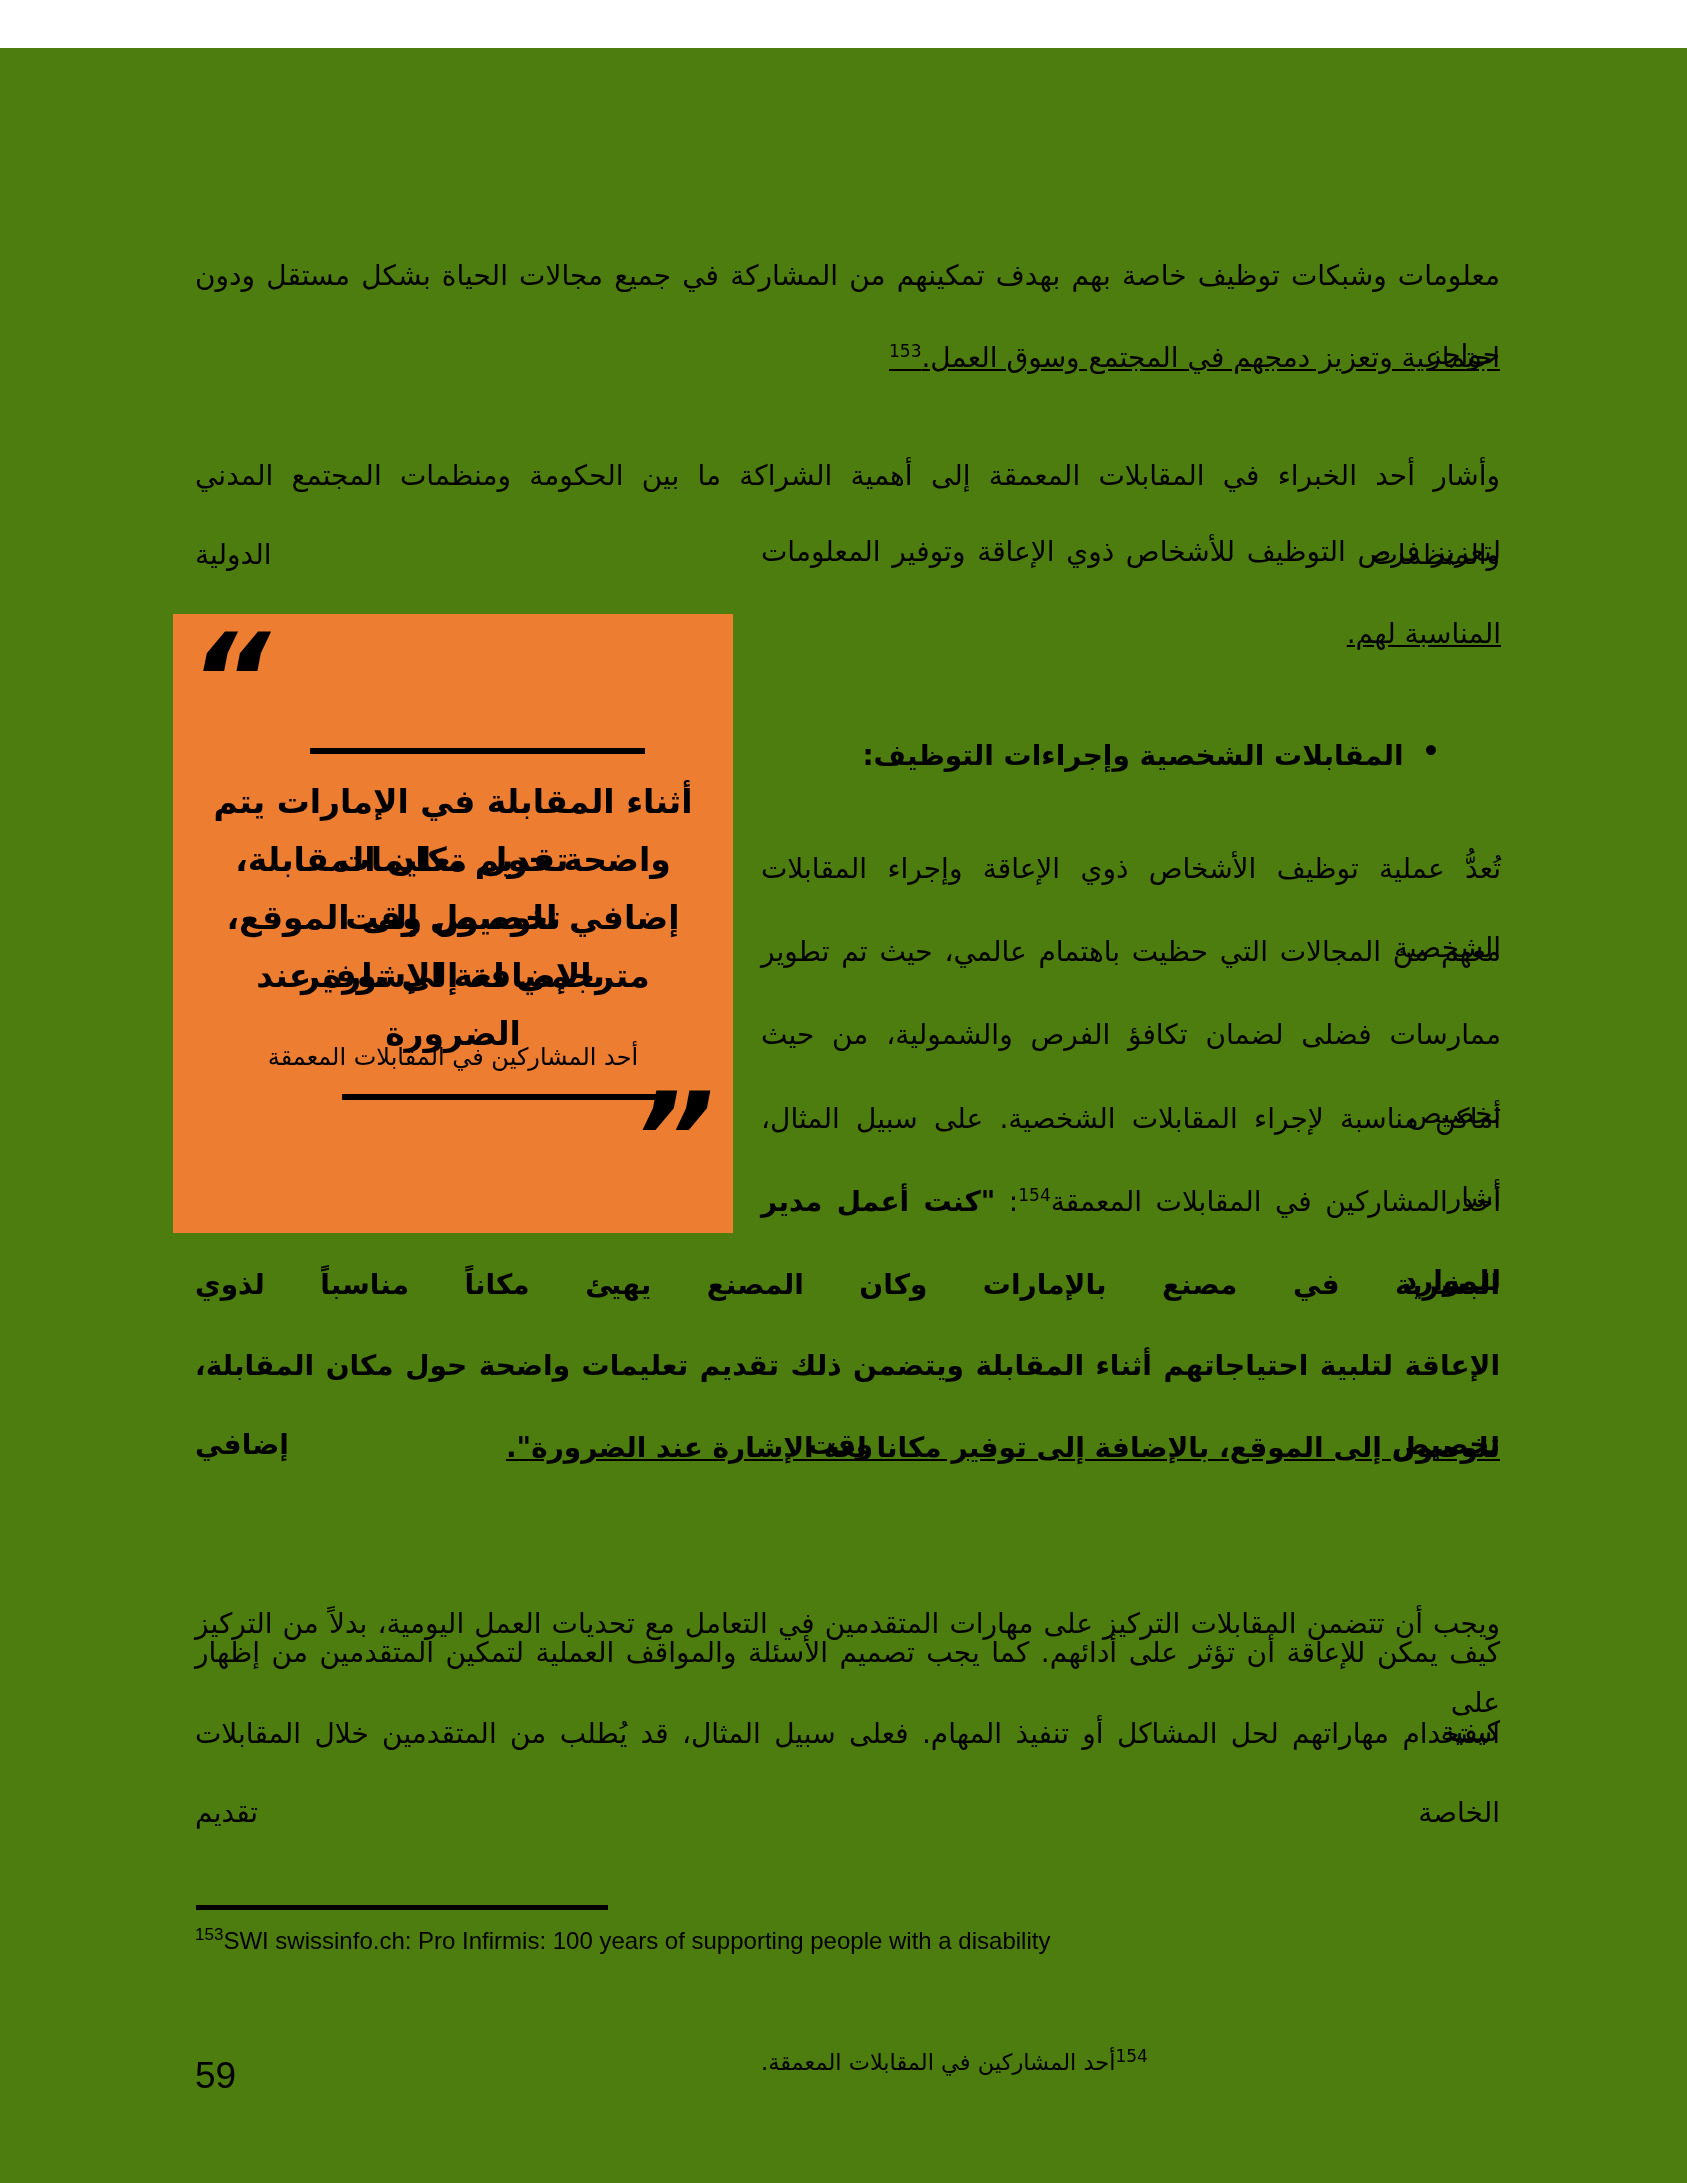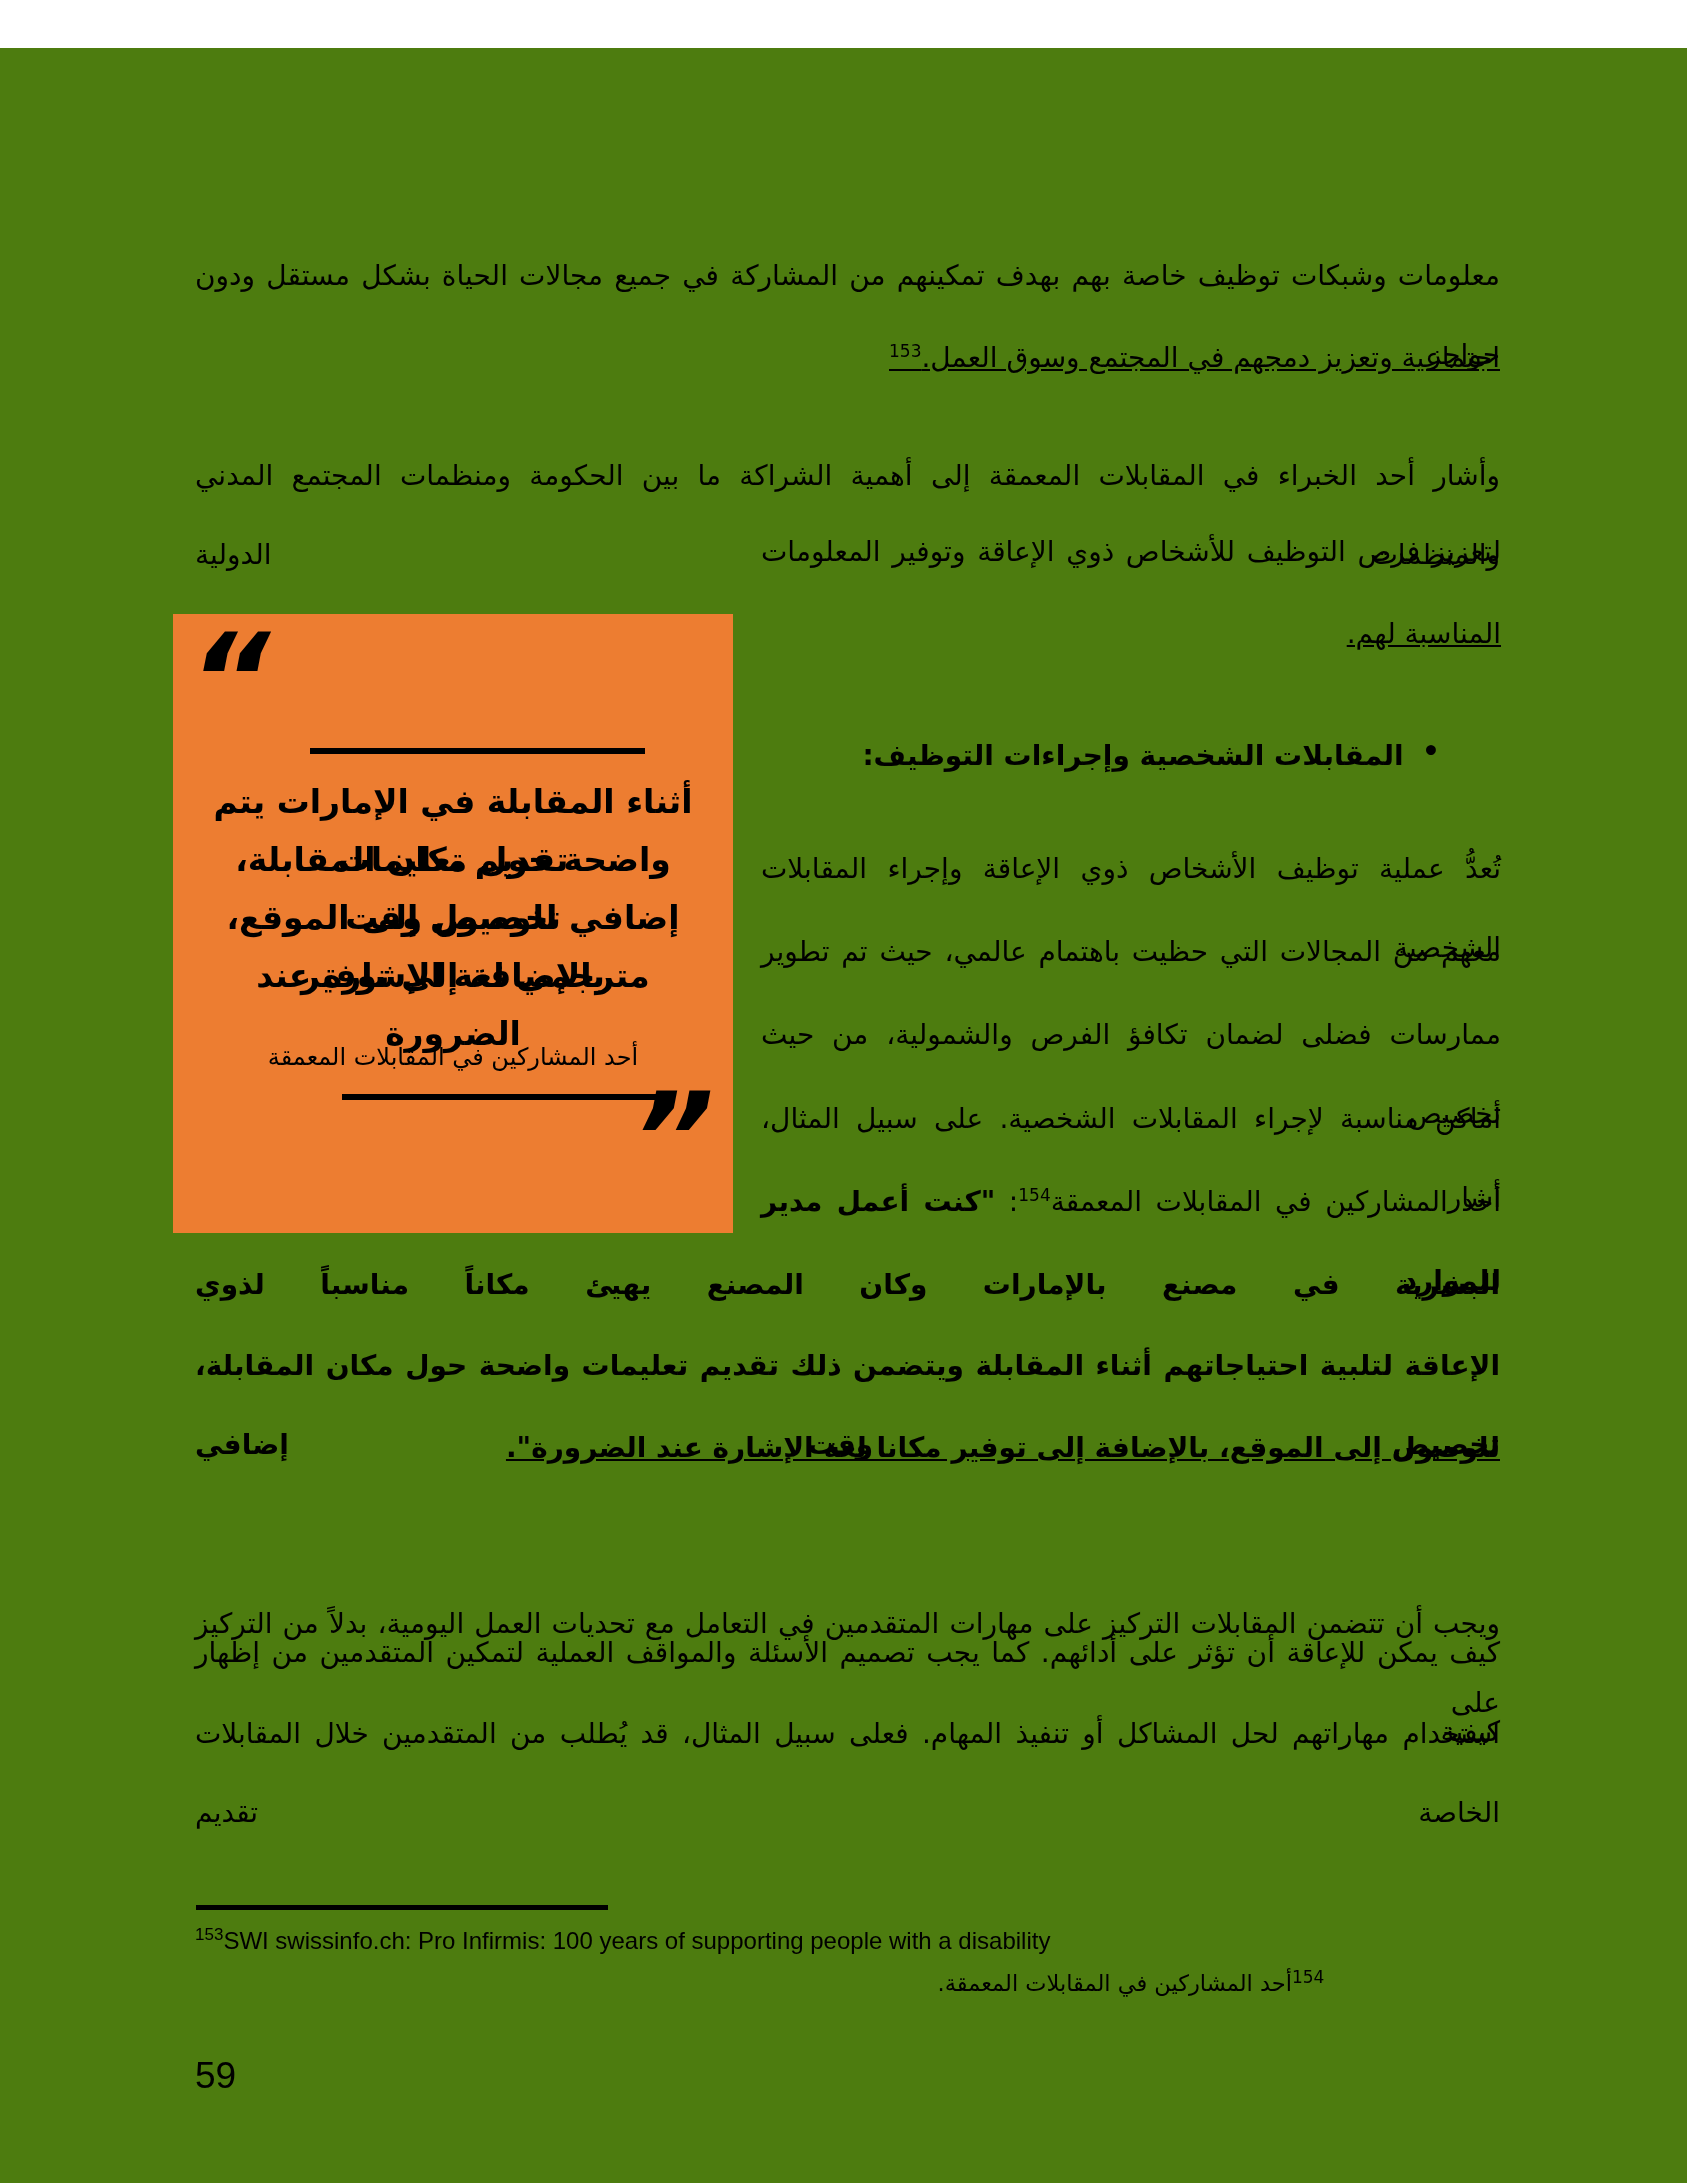--- a/index.html
+++ b/index.html
@@ -45,22 +45,22 @@
     position:absolute;left:26.5px;top:417px;width:507px;height:52px;line-height:52px;
     text-align:center;font-size:24px;direction:rtl;
   }
   
   .fn-sep{position:absolute;left:196px;top:1857px;width:412px;height:5.3px;background:#000;}
   .fn-latin{
     position:absolute;left:195px;top:1872px;width:1059px;height:42px;line-height:42px;
     direction:ltr;text-align:left;font-family:"Liberation Sans",sans-serif;font-size:24px;
   }
   .fn-arabic{
-    position:absolute;left:761px;top:1914px;width:740px;height:42px;line-height:42px;
-    direction:rtl;text-align:center;font-size:22.5px;
+    position:absolute;left:761px;top:1993px;width:740px;height:42px;line-height:42px;
+    direction:rtl;text-align:left;font-size:22.5px;
   }
   .page-number{
     position:absolute;left:195px;top:2005px;height:46px;line-height:46px;
     font-family:"Liberation Sans",sans-serif;font-size:37px;
   }
 </style>
 </head>
 <body>
 
 <div class="page">

